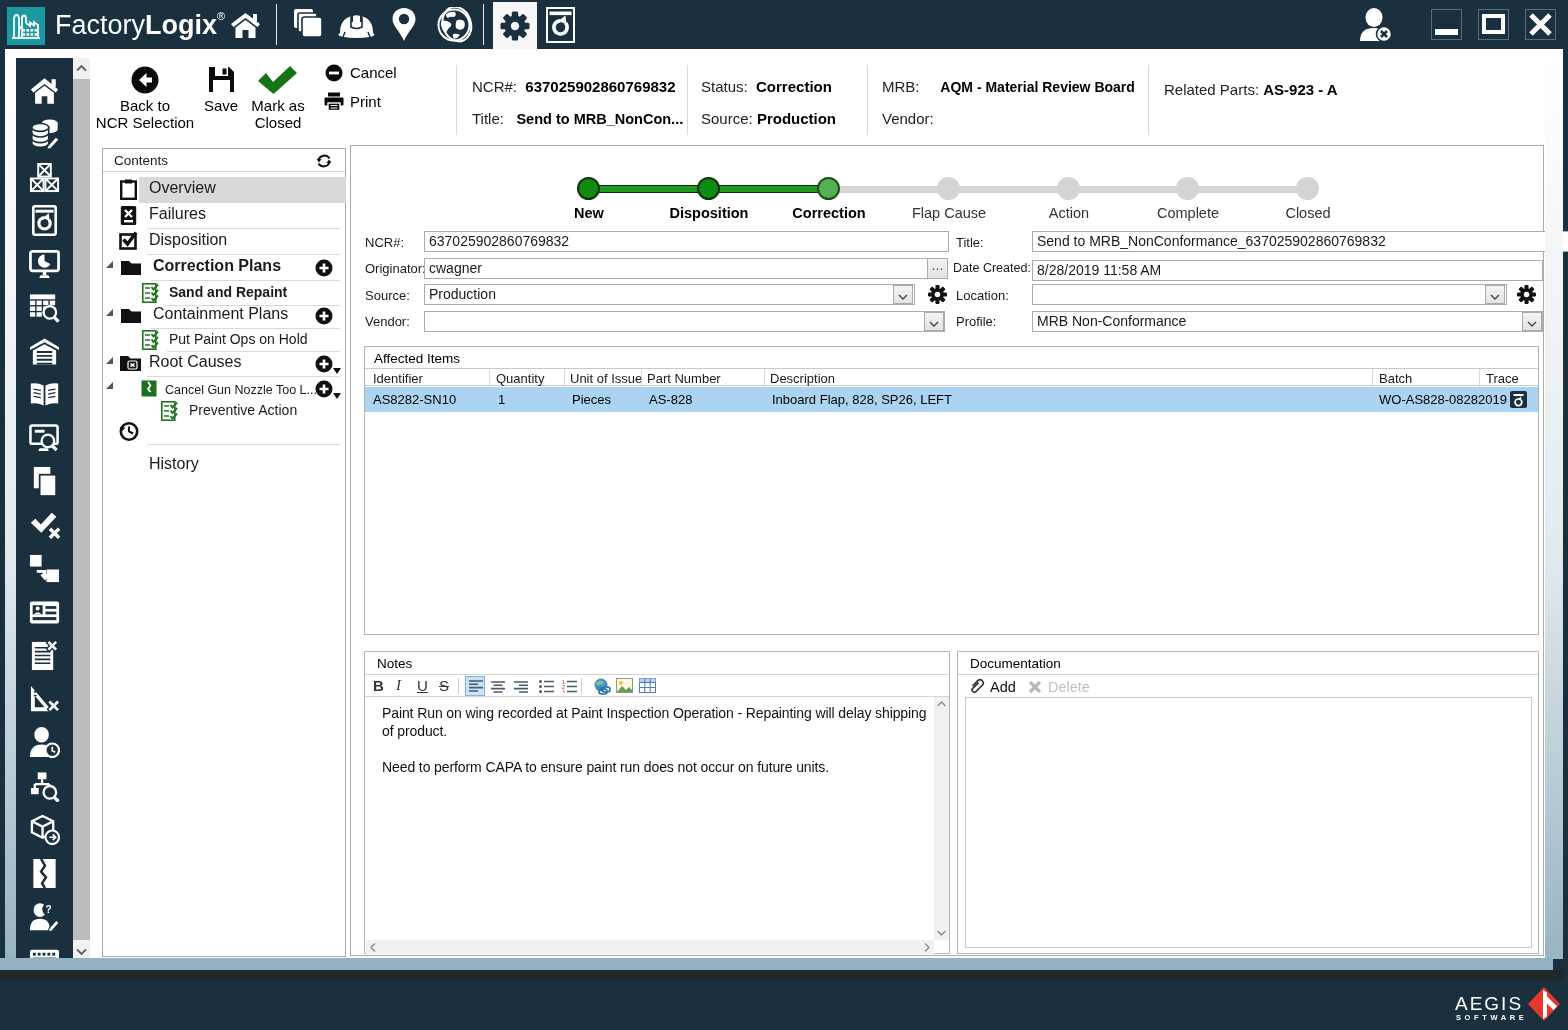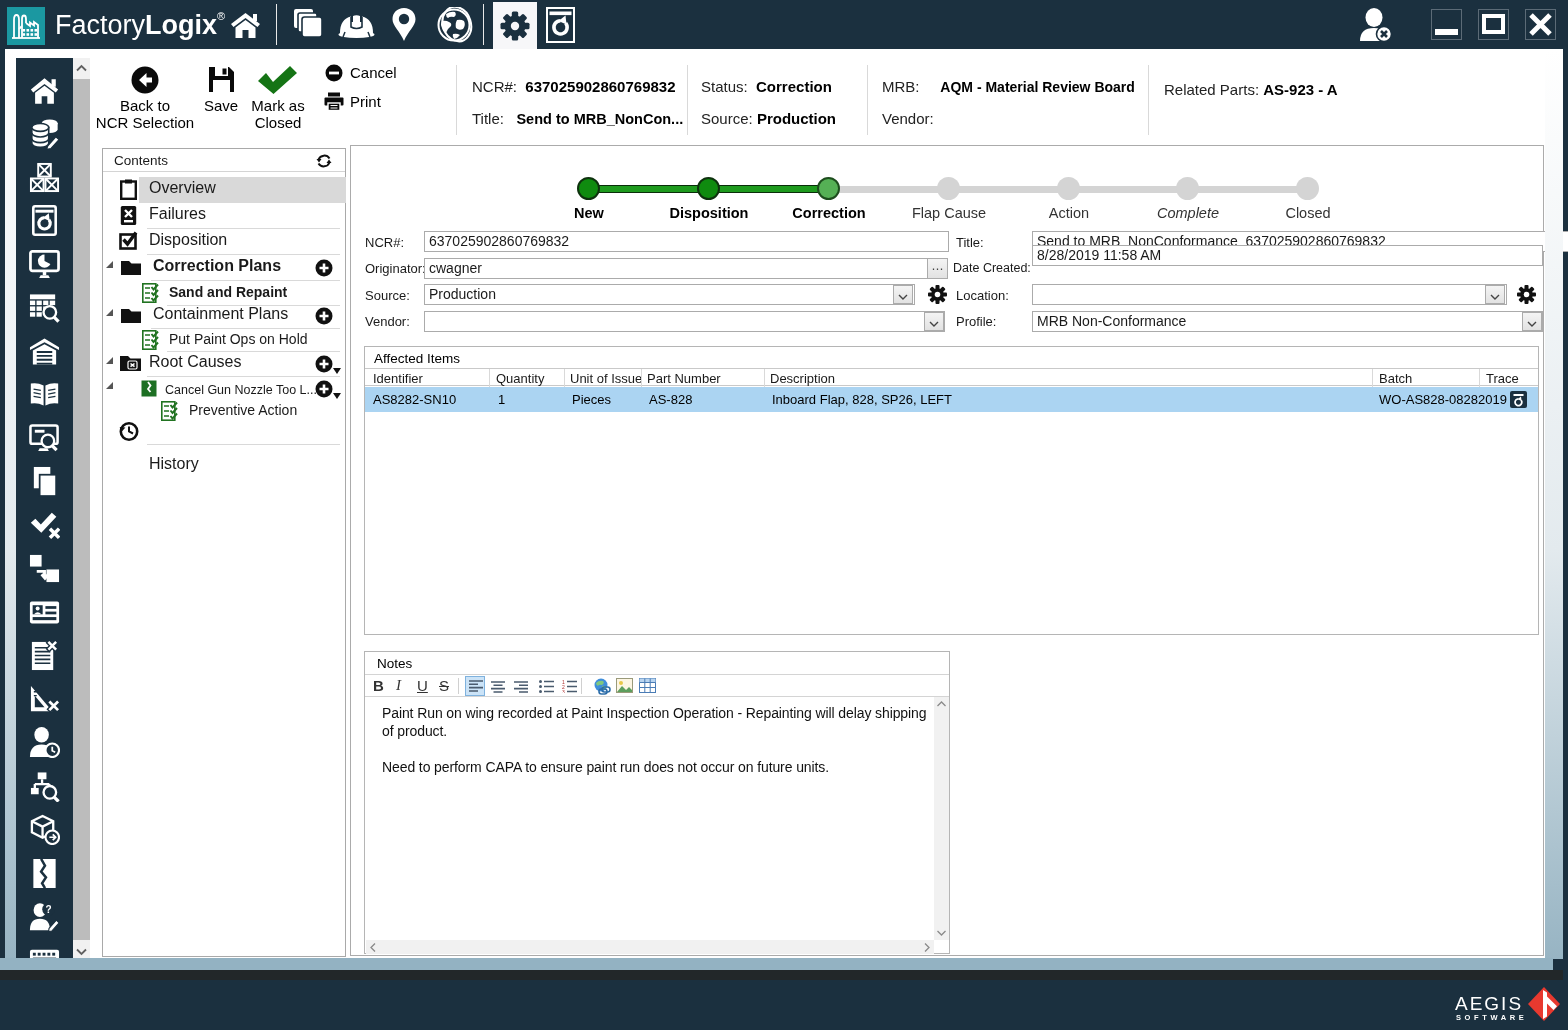--- a/index.html
+++ b/index.html
@@ -557,21 +557,21 @@
     <div class="step-circle" style="left:466px;top:31px;background:#55b055;border:2px solid #1d4d1d;"></div>
     <div class="step-circle" style="left:586px;top:31px;background:#d4d4d4;"></div>
     <div class="step-circle" style="left:706px;top:31px;background:#d4d4d4;"></div>
     <div class="step-circle" style="left:825px;top:31px;background:#d4d4d4;"></div>
     <div class="step-circle" style="left:945px;top:31px;background:#d4d4d4;"></div>
     <div class="step-lbl" style="left:183px;top:59px;font-weight:bold;">New</div>
     <div class="step-lbl" style="left:303px;top:59px;font-weight:bold;">Disposition</div>
     <div class="step-lbl" style="left:423px;top:59px;font-weight:bold;">Correction</div>
     <div class="step-lbl" style="left:543px;top:59px;color:#333;">Flap Cause</div>
     <div class="step-lbl" style="left:663px;top:59px;color:#333;">Action</div>
-    <div class="step-lbl" style="left:782px;top:59px;color:#333;font-style:italic;">Complete</div>
+    <div class="step-lbl" style="left:782px;top:59px;color:#333;">Complete</div>
     <div class="step-lbl" style="left:902px;top:59px;color:#333;">Closed</div>
 
     <div class="flabel" style="left:14px;top:89px;">NCR#:</div>
     <div class="finput" style="left:73px;top:85px;width:525px;">637025902860769832</div>
     <div class="flabel" style="left:14px;top:115px;">Originator:</div>
     <div class="finput" style="left:73px;top:111.5px;width:504px;">cwagner</div>
     <div class="ddbtn" style="left:576px;top:111.5px;"><span style="font-size:12px;color:#444;position:relative;top:0px;">⋯</span></div>
     <div class="flabel" style="left:14px;top:142px;">Source:</div>
     <div class="finput" style="left:73px;top:138px;width:491px;">Production</div>
     <div class="ddbtn" style="left:542px;top:139px;height:19px;width:20px;"><svg width="10" height="6" viewBox="0 0 10 6" style="margin-top:6px;">
@@ -593,21 +593,21 @@
       </svg>
     <div class="flabel" style="left:14px;top:168px;">Vendor:</div>
     <div class="finput" style="left:73px;top:164.5px;width:521px;"></div>
     <div class="ddbtn" style="left:573px;top:165.5px;height:19px;width:20px;"><svg width="10" height="6" viewBox="0 0 10 6" style="margin-top:6px;">
           <path d="M1 1 L5 5 L9 1" stroke="#444" stroke-width="1.4" fill="none"></path>
         </svg></div>
 
     <div class="flabel" style="left:605px;top:89px;">Title:</div>
     <div class="finput" style="left:681px;top:85px;width:613px;">Send to MRB_NonConformance_637025902860769832</div>
     <div class="flabel" style="left:602px;top:115px;font-size:12.5px;">Date Created:</div>
-    <div class="finput" style="left:681px;top:99px;width:511px;">8/28/2019 11:58 AM</div>
+    <div class="finput" style="left:681px;top:114px;width:511px;">8/28/2019 11:58 AM</div>
     <div class="flabel" style="left:605px;top:142px;">Location:</div>
     <div class="finput" style="left:681px;top:138px;width:475px;"></div>
     <div class="ddbtn" style="left:1134px;top:139px;height:19px;width:20px;"><svg width="10" height="6" viewBox="0 0 10 6" style="margin-top:6px;">
           <path d="M1 1 L5 5 L9 1" stroke="#444" stroke-width="1.4" fill="none"></path>
         </svg></div>
     <svg class="abs" style="left:1166px;top:139px;" width="19" height="19" viewBox="0 0 30 30">
         <g fill="#111">
           <circle cx="15" cy="15" r="10"></circle>
           <rect x="11.8" y="0" width="6.4" height="7" rx="1.5"></rect>
           <rect x="11.8" y="0" width="6.4" height="7" rx="1.5" transform="rotate(45 15 15)"></rect>
@@ -735,20 +735,33 @@
       <div class="sbar" style="left:1px;top:288px;width:568px;height:14px;">
         <svg style="position:absolute;left:4px;top:3px;" width="6" height="9" viewBox="0 0 6 9">
             <path d="M5 0.5 L1 4.5 L5 8.5" stroke="#8a8a8a" stroke-width="1.3" fill="none"></path>
           </svg>
         <svg style="position:absolute;right:4px;top:3px;" width="6" height="9" viewBox="0 0 6 9">
             <path d="M1 0.5 L5 4.5 L1 8.5" stroke="#8a8a8a" stroke-width="1.3" fill="none"></path>
           </svg>
       </div>
     </div>
 
+    <div class="panel" style="left:606px;top:505px;width:582px;height:303px;border-color:#b5b5b5;">
+      <div style="position:absolute;left:12px;top:4px;font-size:13.5px;">Documentation</div>
+      <div style="position:absolute;left:0;top:22px;width:100%;height:1px;background:#d4d4d4;"></div>
+      <svg style="position:absolute;left:10px;top:26px;" width="17" height="17" viewBox="0 0 17 17">
+        <path d="M4.5 8 L10 2.5 A3.2 3.2 0 0 1 14.5 7 L8 13.5 A2.2 2.2 0 0 1 4.8 10.3 L10.5 4.6" stroke="#333" stroke-width="1.7" fill="none"></path>
+      </svg>
+      <div style="position:absolute;left:32px;top:27px;font-size:14.5px;color:#111;">Add</div>
+      <svg style="position:absolute;left:70px;top:28px;" width="14" height="14" viewBox="0 0 14 14">
+        <path d="M2 2 L12 12 M12 2 L2 12" stroke="#b8b8b8" stroke-width="3.2"></path>
+      </svg>
+      <div style="position:absolute;left:90px;top:27px;font-size:14.5px;color:#c0c0c0;">Delete</div>
+      <div style="position:absolute;left:7px;top:45px;width:567px;height:251px;border:1px solid #c9c9c9;"></div>
+    </div>
   </div>
   <div id="leftframe"></div>
   <div id="rightframe"></div>
   <div id="bottomframe"></div>
   <div id="darkstrip"></div>
   <div id="bottombar" class="abs" style="left:0;top:980px;width:1568px;height:50px;background:#1b303f;">
     <div style="position:absolute;left:1455px;top:13px;font-size:19px;color:#fff;letter-spacing:2px;">AEGIS</div>
     <div style="position:absolute;left:1456px;top:33px;font-size:7.5px;font-weight:bold;color:#fff;letter-spacing:3.6px;">SOFTWARE</div>
     <svg style="position:absolute;left:1527px;top:6px;" width="34" height="36" viewBox="0 0 34 36">
       <path d="M17 1 L33 18 L17 35 L1 18 Z" fill="#e8392f"></path>

